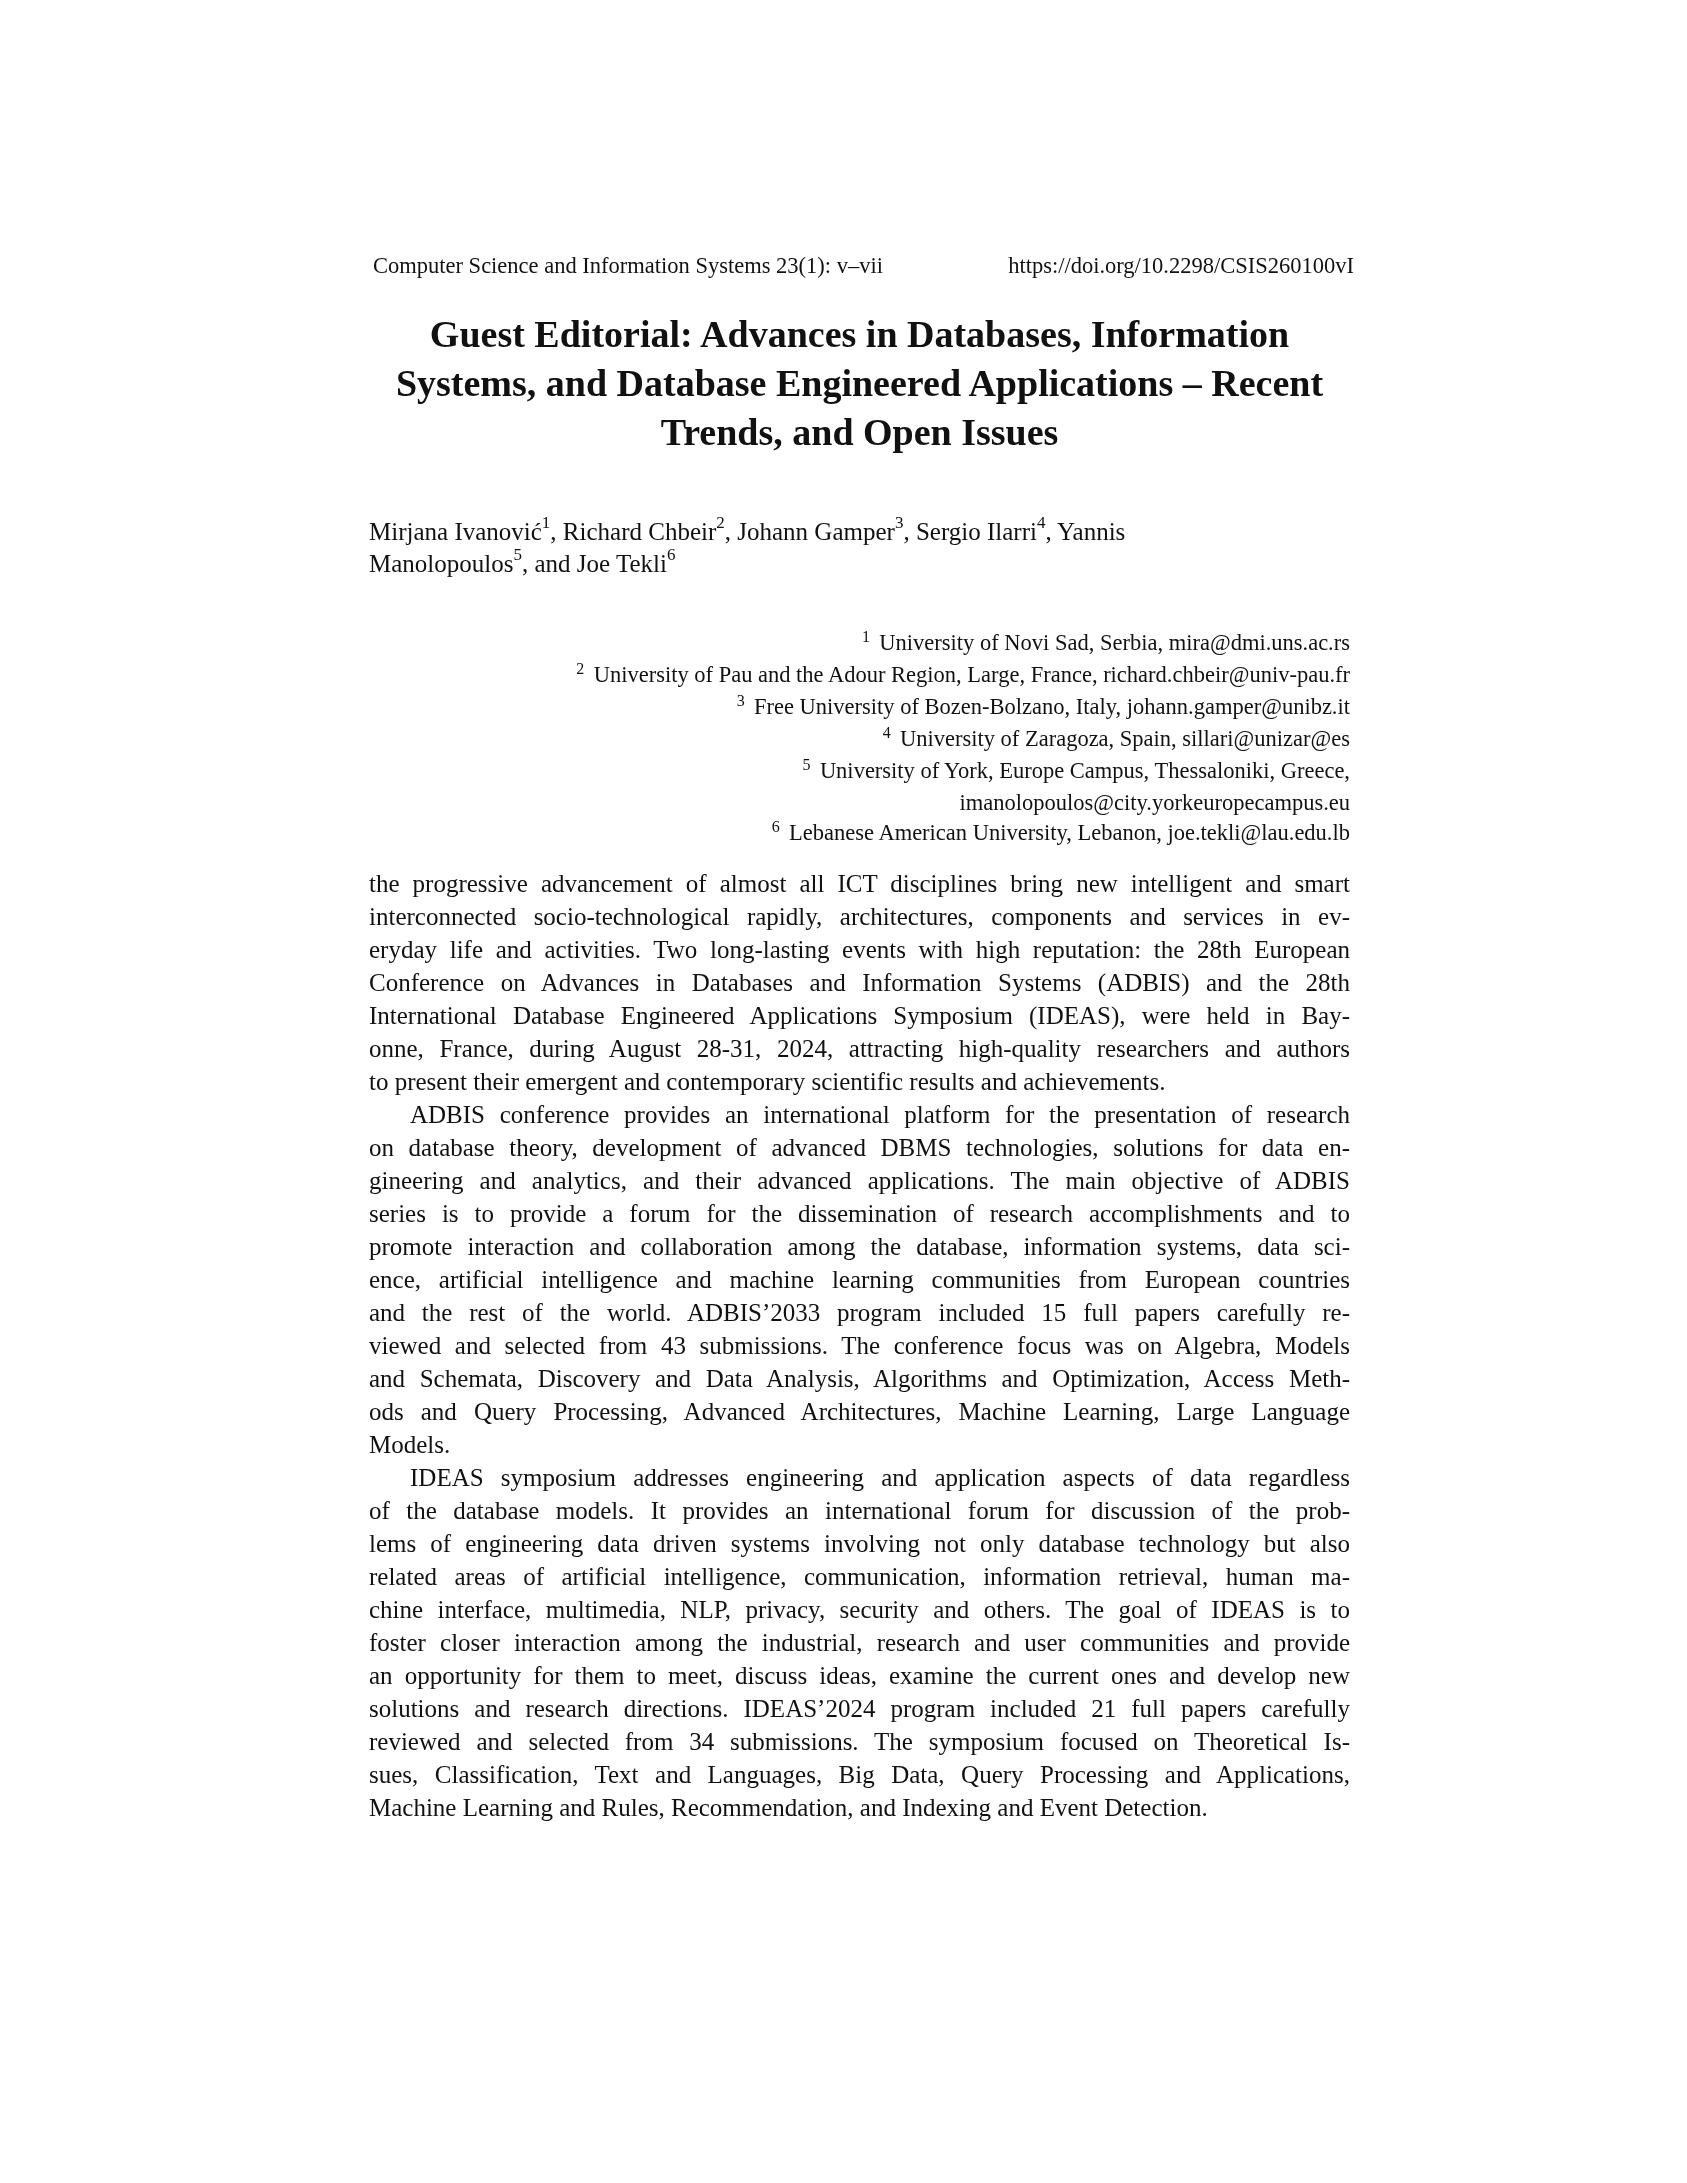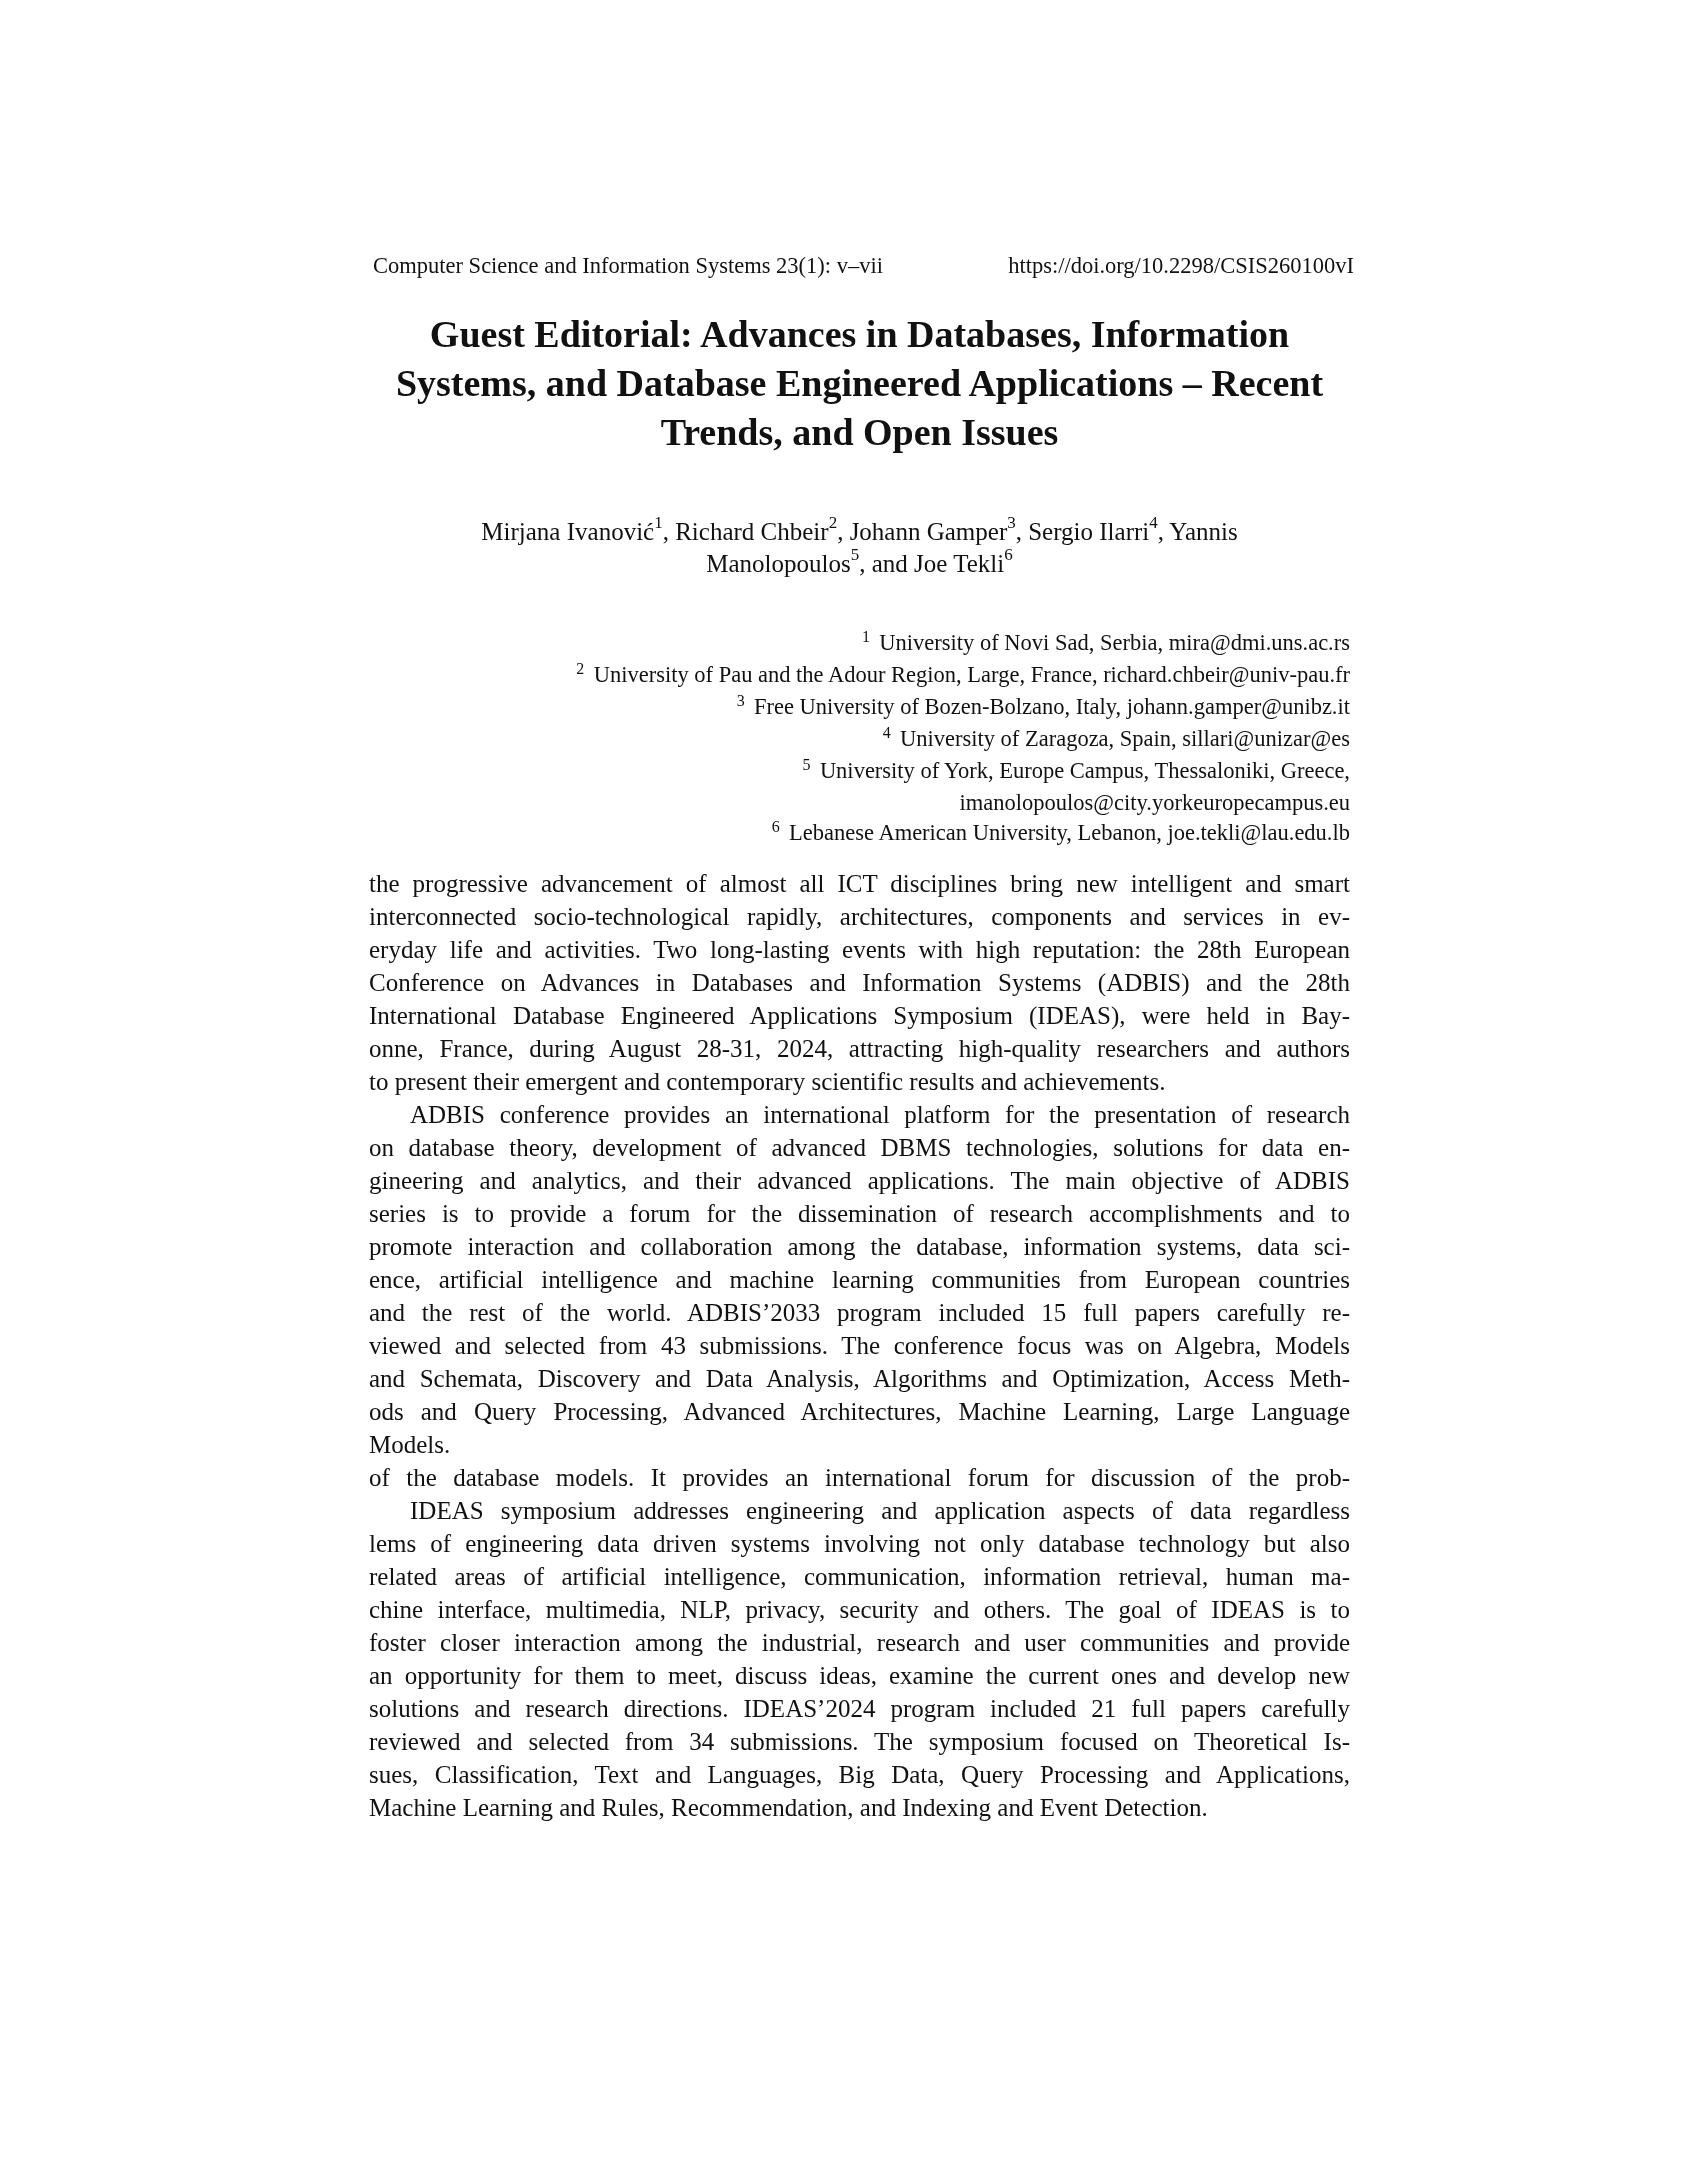--- a/index.html
+++ b/index.html
@@ -43,21 +43,20 @@
     font-size: 38px;
     line-height: 49px;
     margin: 0;
   }
   .title .tline { display: block; white-space: nowrap; }
   .authors {
     position: absolute;
     top: 516px;
     left: 0;
     width: 981px;
-    text-align: center;
     font-size: 25px;
     line-height: 32px;
   }
   .authors .aline { display: block; white-space: nowrap; }
   sup {
     font-size: 17px;
     line-height: 0;
     position: relative;
     top: -2.6px;
     vertical-align: super;
@@ -195,27 +194,27 @@
         </span>
       <span class="line">
           <span class="line-text">ods and Query Processing, Advanced Architectures, Machine Learning, Large Language</span>
         </span>
       <span class="line last">
           <span class="line-text">Models.</span>
         </span>
     </p>
 
     <p class="para">
-      <span class="line">
-          <span class="line-text">of the database models. It provides an international forum for discussion of the prob-</span>
-        </span>
       <span class="line indent">
           <span class="line-text">IDEAS symposium addresses engineering and application aspects of data regardless</span>
         </span>
       <span class="line">
+          <span class="line-text">of the database models. It provides an international forum for discussion of the prob-</span>
+        </span>
+      <span class="line">
           <span class="line-text">lems of engineering data driven systems involving not only database technology but also</span>
         </span>
       <span class="line">
           <span class="line-text">related areas of artificial intelligence, communication, information retrieval, human ma-</span>
         </span>
       <span class="line">
           <span class="line-text">chine interface, multimedia, NLP, privacy, security and others. The goal of IDEAS is to</span>
         </span>
       <span class="line">
           <span class="line-text">foster closer interaction among the industrial, research and user communities and provide</span>

